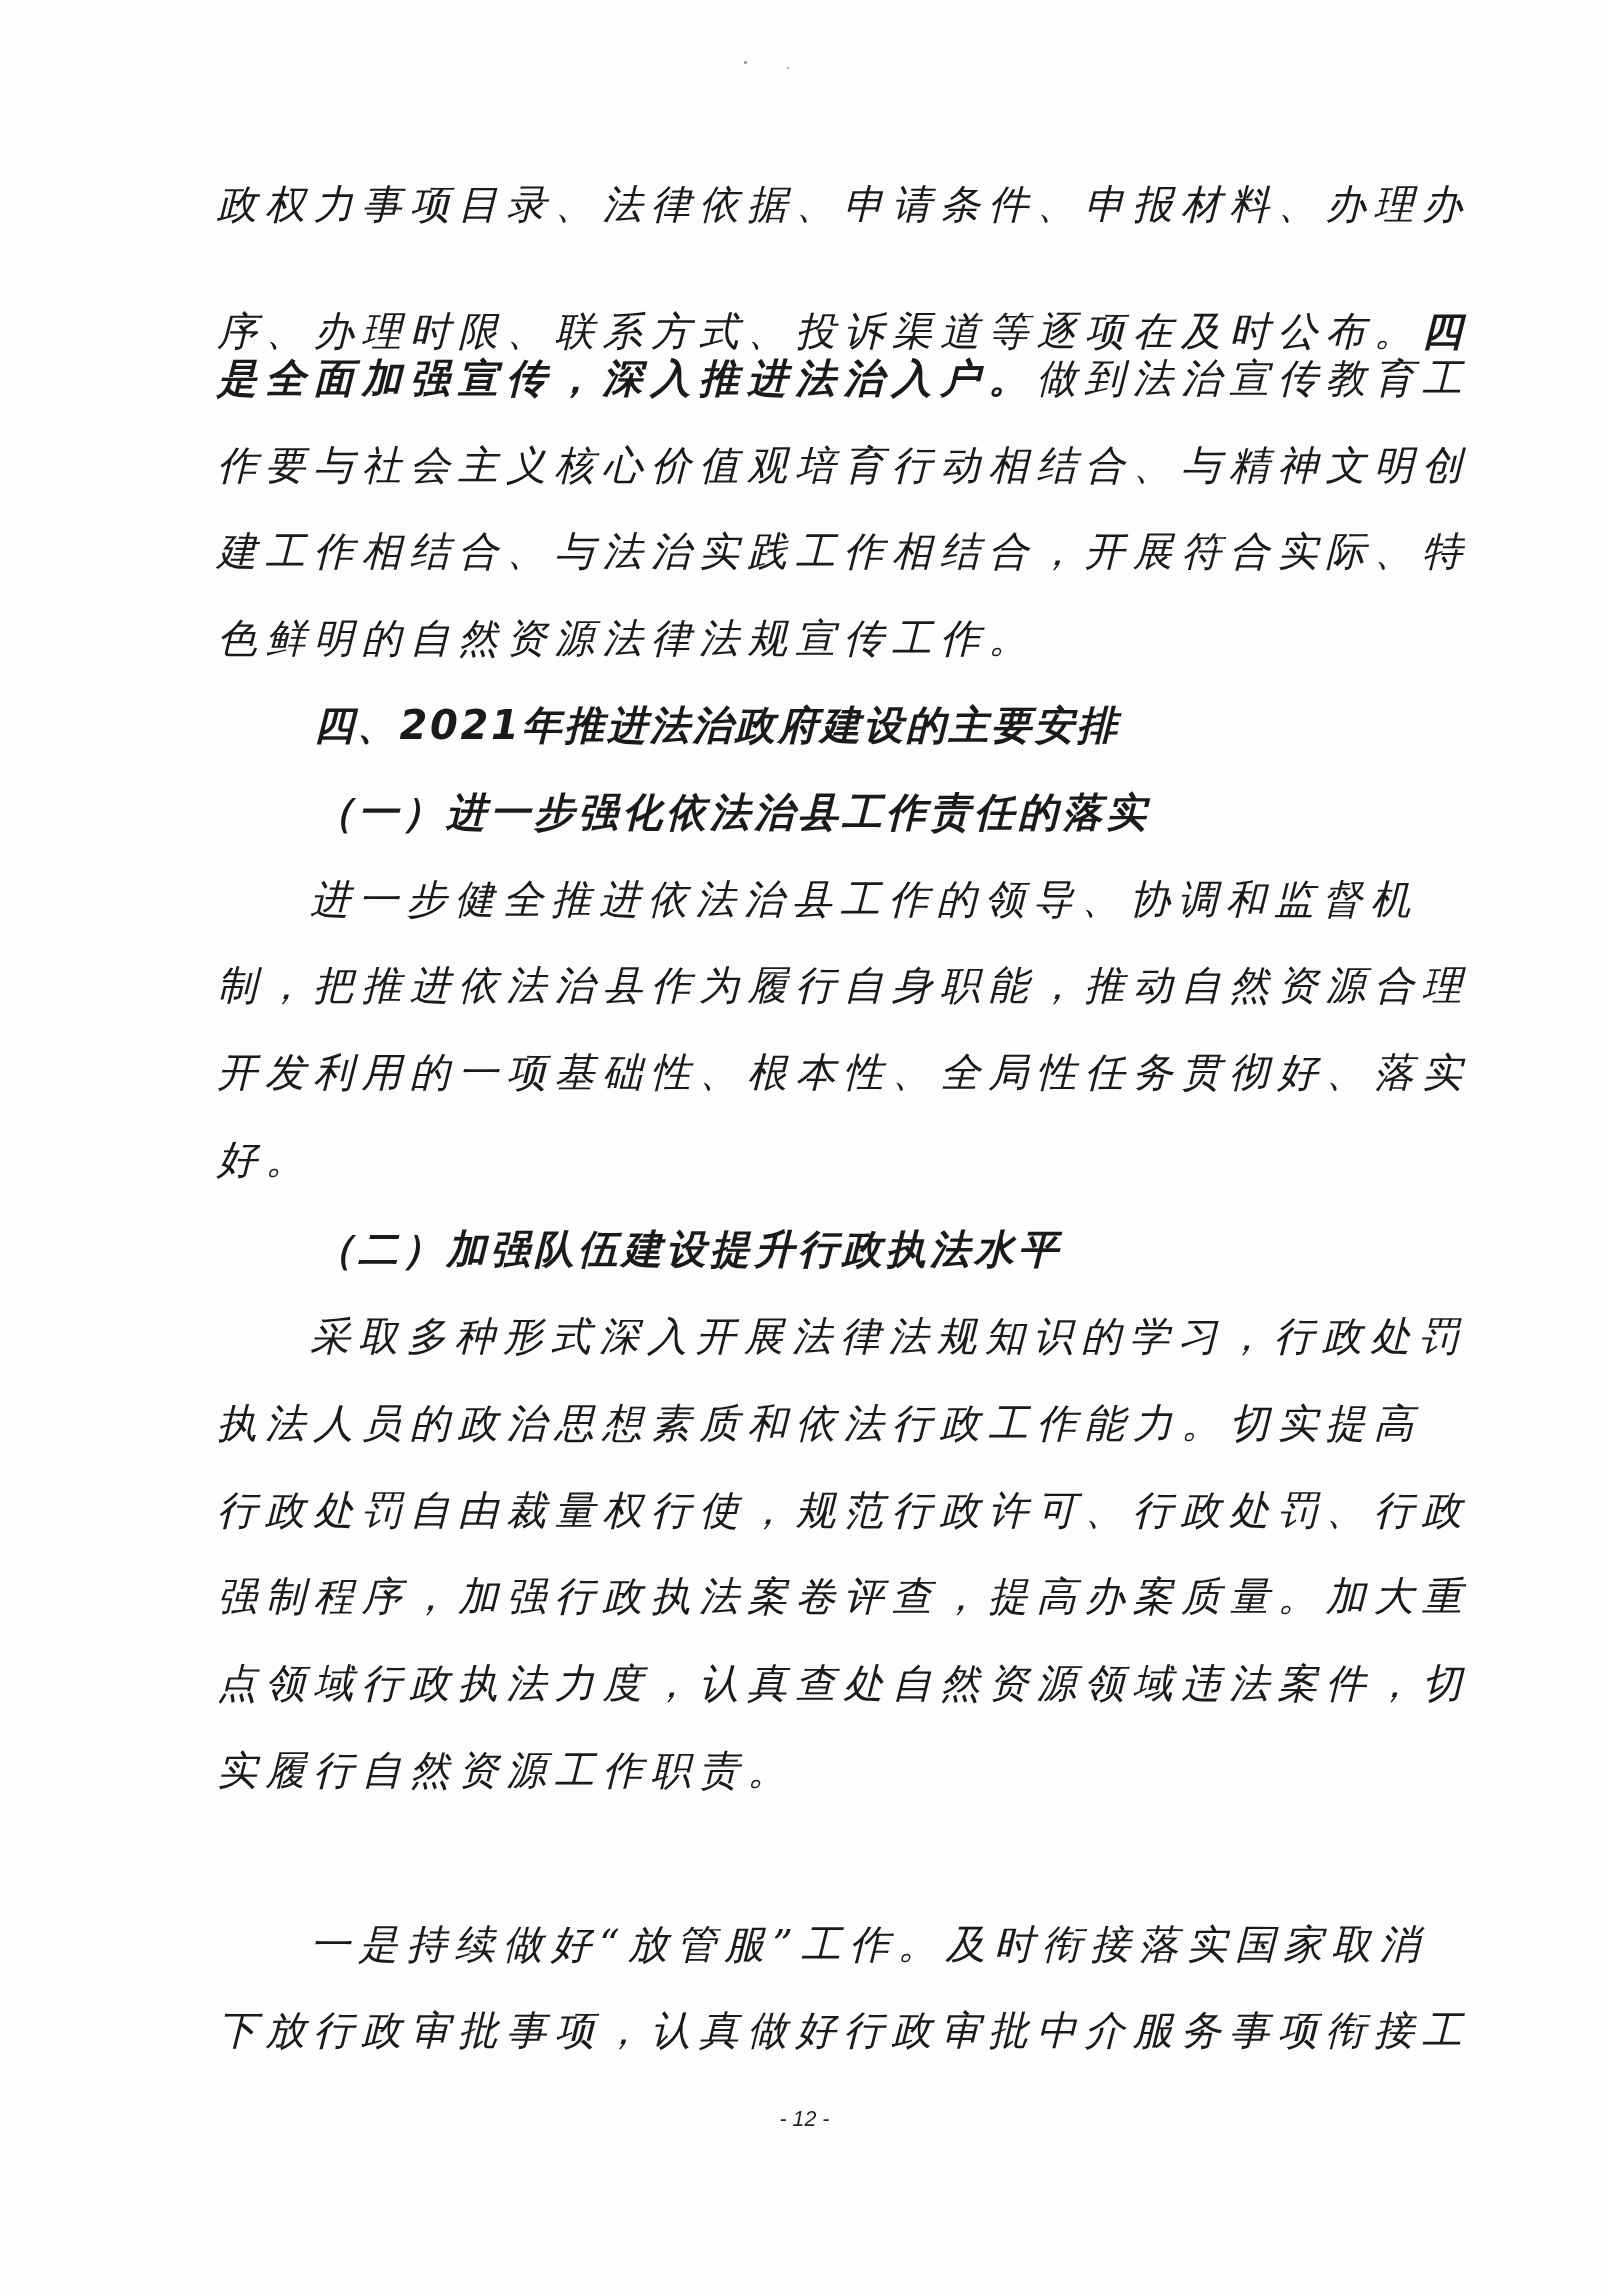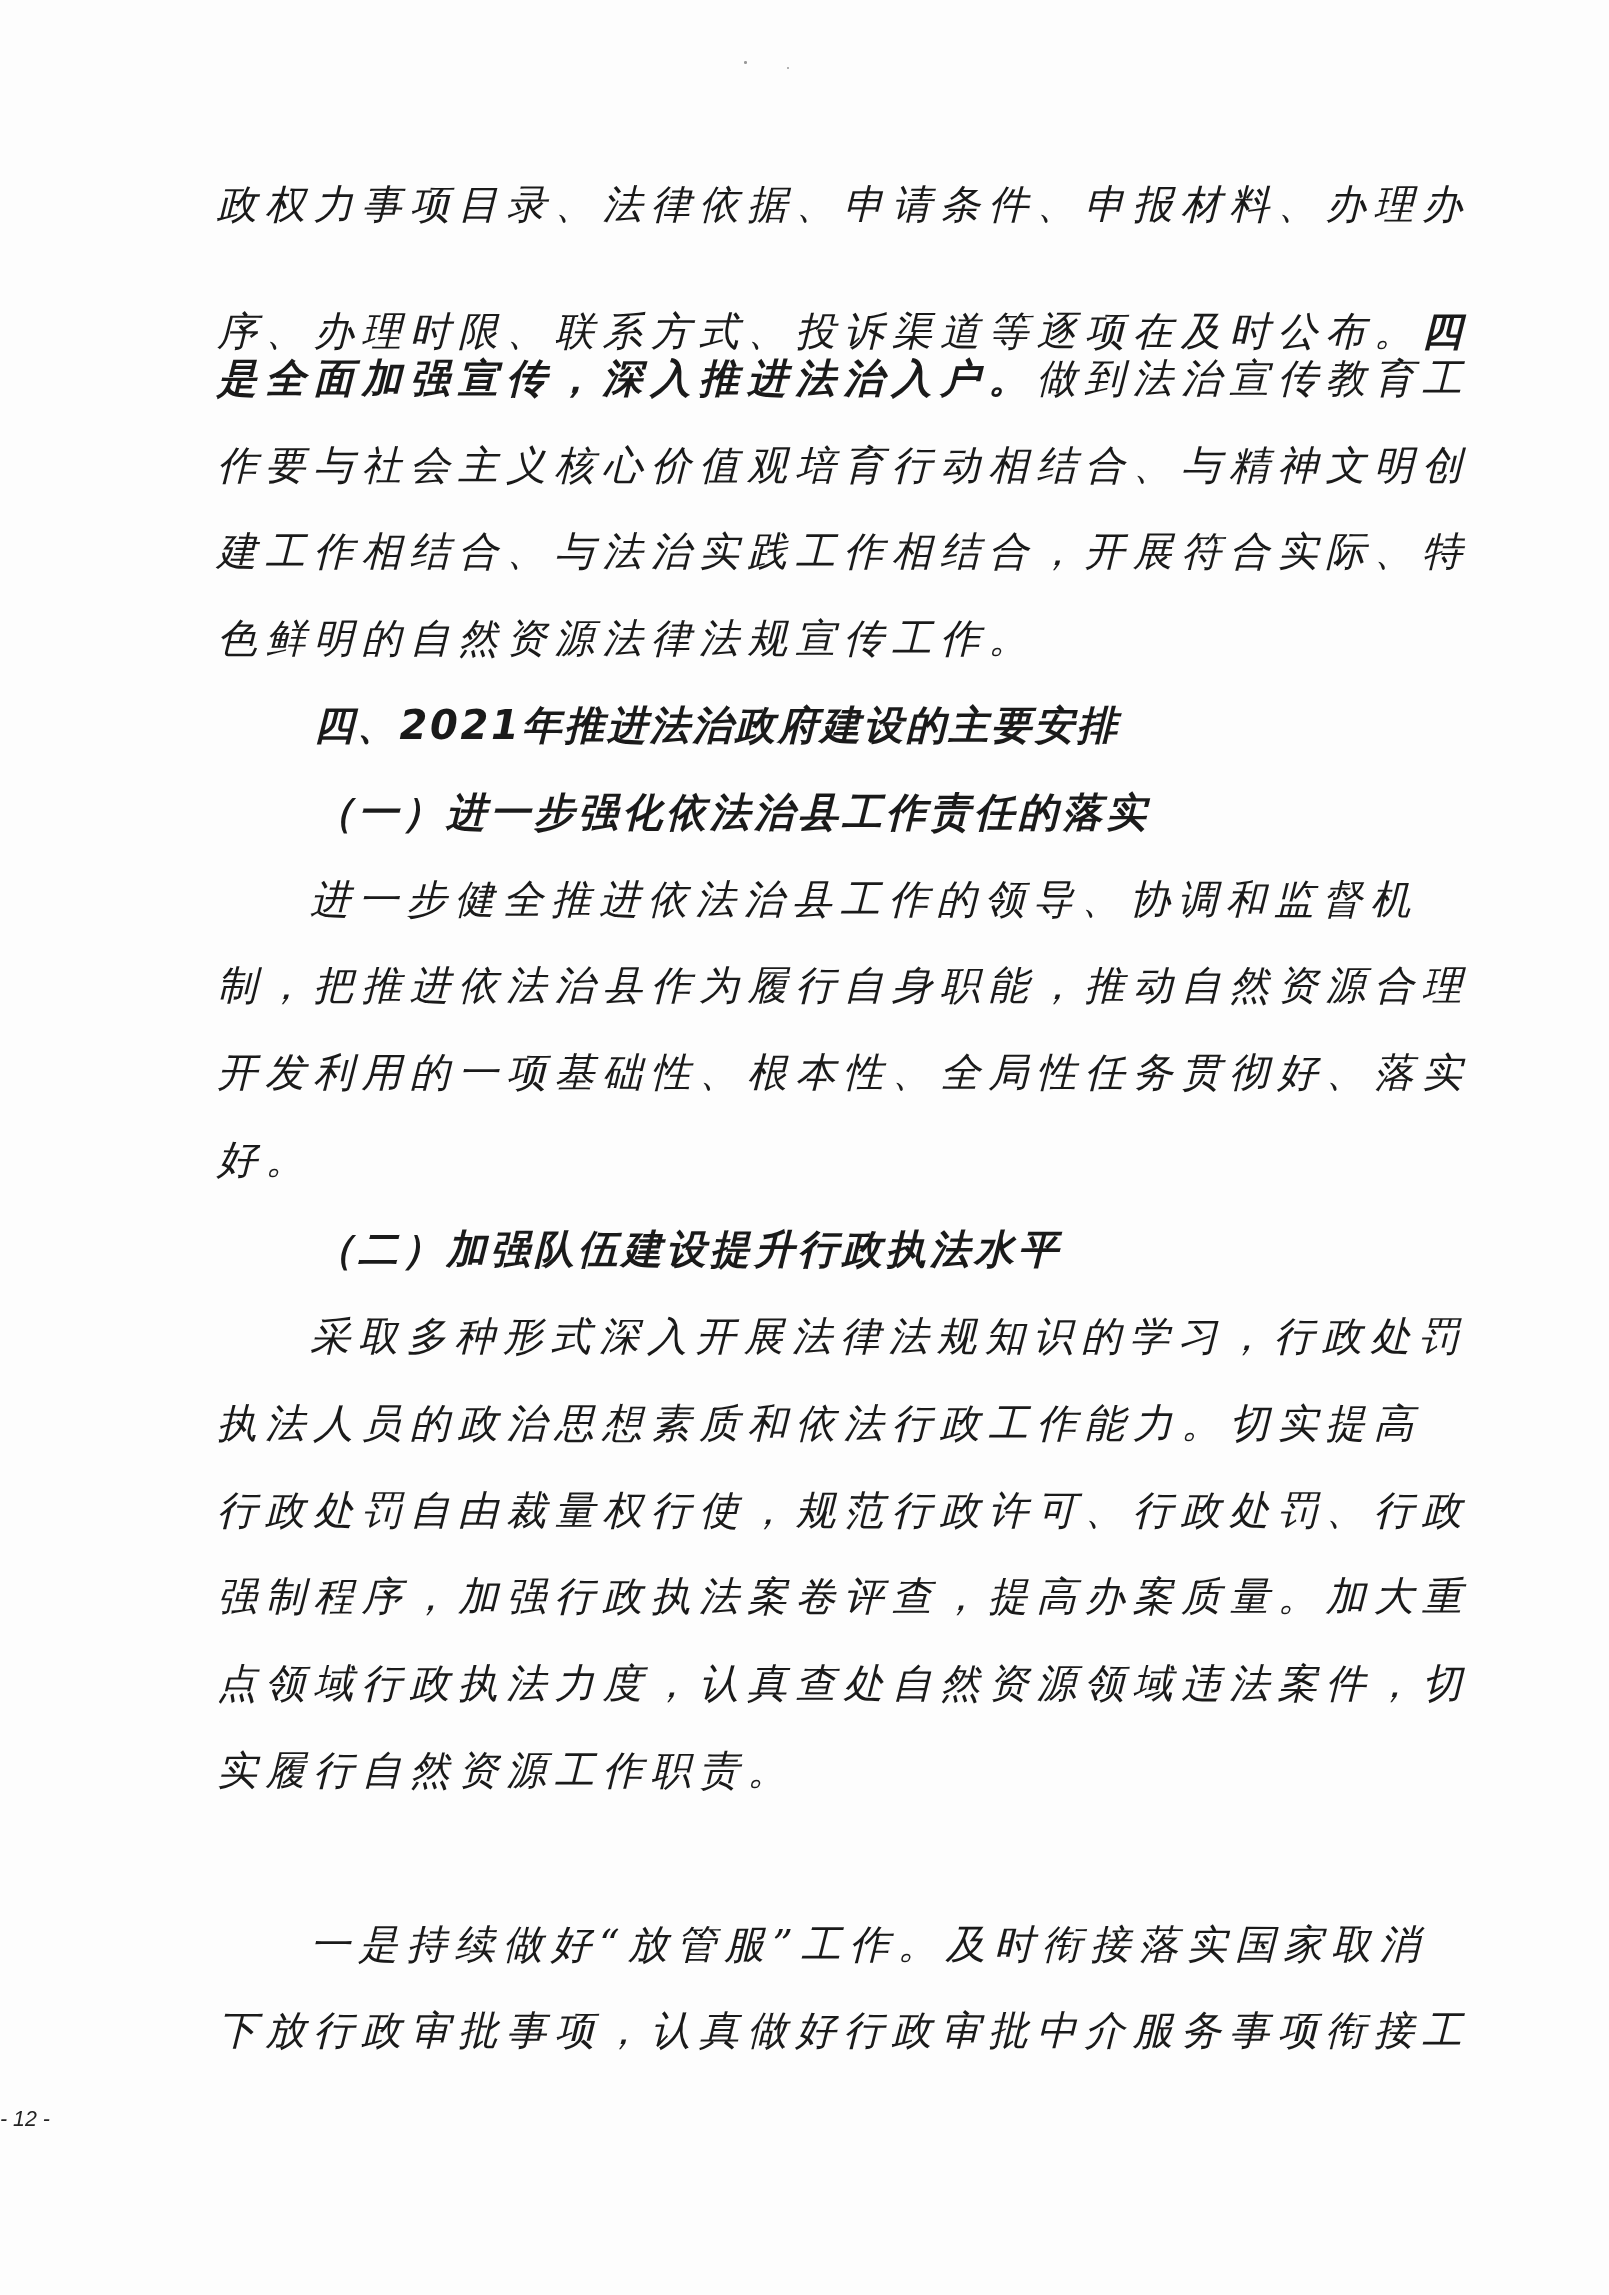--- a/index.html
+++ b/index.html
@@ -14,21 +14,21 @@
     position: absolute; left: 217px; width: 1158px;
     font-family: "DejaVu Serif", "Liberation Serif", serif;
     font-size: 40px; line-height: 48px; color: #1a1a1a;
     letter-spacing: 8.2px; white-space: nowrap;
   }
   .indent { left: 310px; width: 1065px; }
   .bold { font-family: "DejaVu Sans", "Liberation Sans", sans-serif; font-weight: bold; }
   .h1 { left: 314px; font-weight: bold; font-family: "DejaVu Sans", "Liberation Sans", sans-serif; letter-spacing: 2.7px; }
   .h2 { left: 314px; font-weight: bold; font-family: "DejaVu Sans", "Liberation Sans", sans-serif; letter-spacing: 4px; }
   .pagenum {
-    position: absolute; left: 0; width: 1609px; top: 2107px; 
+    position: absolute; left: 0; width: 1609px; top: 2107px; text-align: center;
     font-family: "Liberation Sans", sans-serif; font-size: 21.4px; color: #222;
   }
   .speck { position: absolute; background: #999; border-radius: 50%; }
 </style>
 </head>
 <body>
 
 <div class="page">
 
   <span class="speck" style="left:744px;top:61px;width:2.7px;height:2.7px;"></span>

